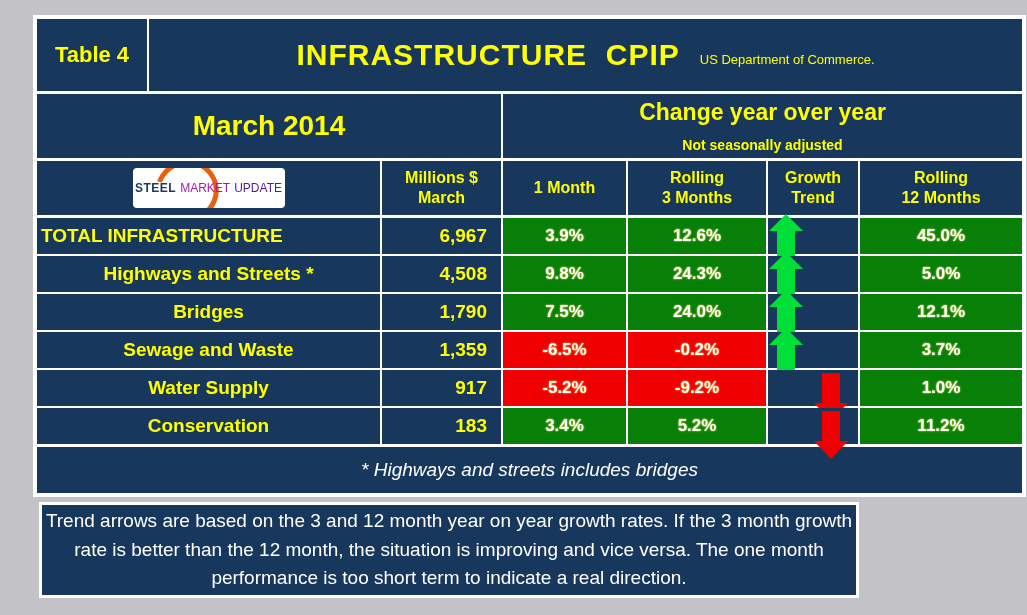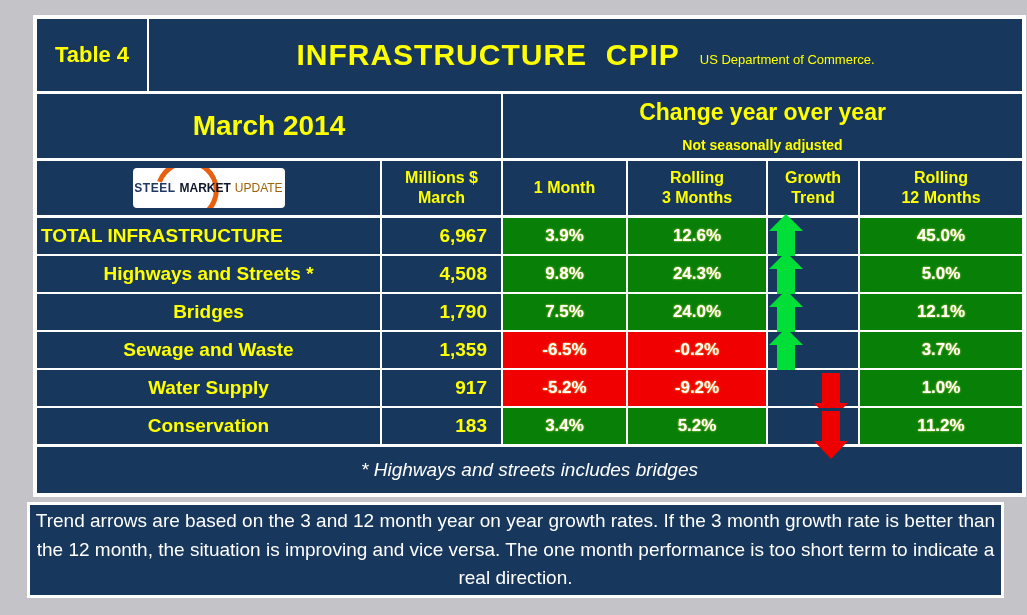--- a/index.html
+++ b/index.html
@@ -39,22 +39,22 @@
     position:relative;width:152px;height:40px;background:#ffffff;border-radius:4px;
     display:flex;align-items:center;justify-content:center;gap:4px;overflow:hidden;
   }
   .logo-swoosh{
     position:absolute;left:22px;top:-8px;width:54px;height:52px;border-radius:50%;
     border:5px solid #e8600f;border-left-color:transparent;
     transform:rotate(-25deg);z-index:0;
   }
   .logo span{position:relative;z-index:1;font-size:12px;}
   .lg1{color:#1f3864;font-weight:bold;letter-spacing:.5px;}
-  .lg2{color:#0f172a;font-weight:bold;}
-  .lg3{color:#a16207;font-weight:normal;font-size:11px;}
+  .lg2{color:#a21caf;font-weight:normal;}
+  .lg3{color:#4c1d95;font-weight:normal;font-size:11px;}
   
   .g-data{grid-template-columns:343px 119px 123px 138px 90px 1fr;grid-auto-rows:36px;}
   .lbl{font-size:19px;font-weight:bold;}
   .lbl-left{justify-content:flex-start;padding-left:4px;}
   .num{font-size:19px;font-weight:bold;justify-content:flex-end;padding-right:14px;}
   .pct{font-size:17px;font-weight:bold;color:#ffffff;text-shadow:0 0 2px #ffe94a;}
   .pos{background:#088008;}
   .neg{background:#f00000;}
   .trend-cell{position:relative;overflow:visible;z-index:2;}
   .arrow{position:absolute;width:34px;}
@@ -73,21 +73,21 @@
   }
   .trend-down .arrow::before{
     content:"";position:absolute;left:0;top:30px;width:0;height:0;
     border-left:17px solid transparent;border-right:17px solid transparent;
     border-top:18px solid #ee0000;
   }
   
   .footnote{height:46px;font-size:19px;font-style:italic;color:#ffffff;font-weight:normal;}
   
   .note-box{
-    position:absolute;left:27px;top:502px;width:977px;height:96px;box-sizing:border-box;
+    position:absolute;left:39px;top:502px;width:820px;height:96px;box-sizing:border-box;
     background:#17375c;border:3px solid #ffffff;
     display:flex;align-items:center;justify-content:center;
   }
   .note-box div{
     color:#ffffff;font-size:19px;line-height:1.5;text-align:center;padding:0 2px;
   }
 </style>
 </head>
 <body>
 

